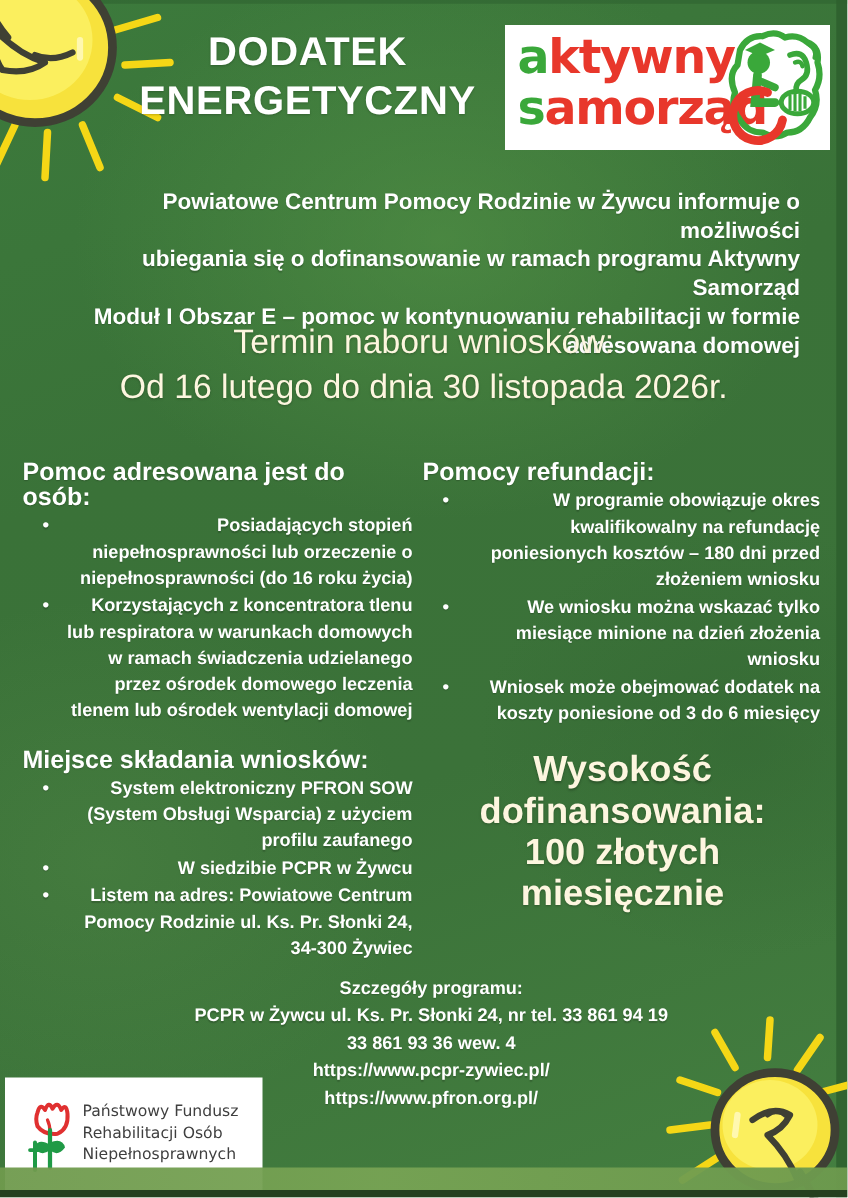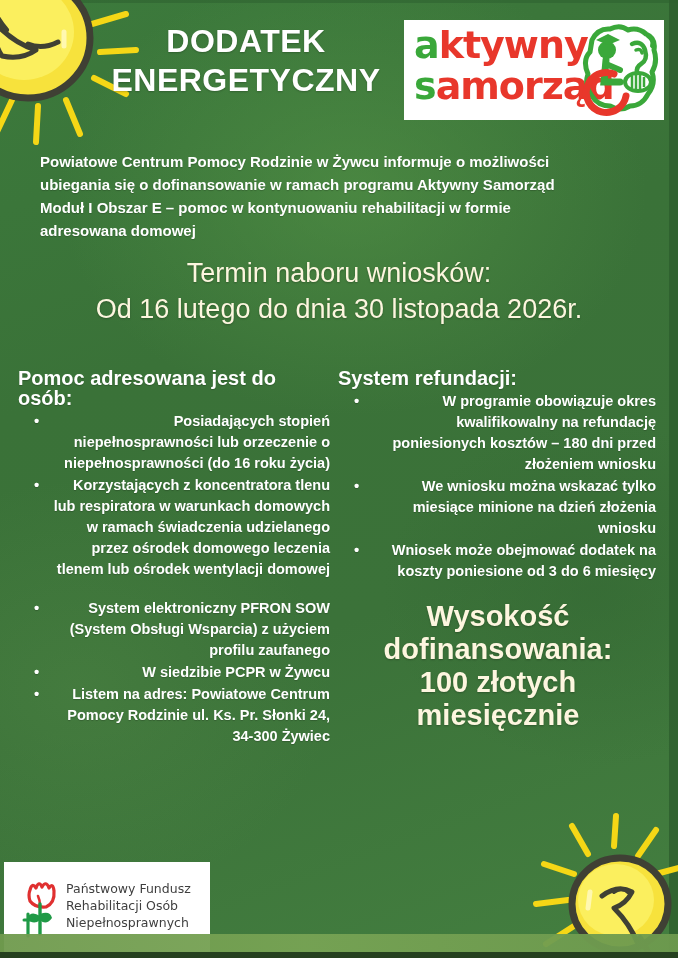--- a/index.html
+++ b/index.html
@@ -102,24 +102,24 @@
     position: absolute;
     right: 2px; top: 2px;
     width: 86px; height: 96px;
   }
 
   
   .intro {
     position: absolute;
     left: 40px; top: 150px;
     width: 600px;
-    text-align: left;
-    color: #ffffff;
-    font-weight: bold;
-    font-size: 15px;
+    text-align: right;
+    color: #ffffff;
+    font-weight: bold;
+    font-size: 18px;
     line-height: 23px;
     text-shadow: 0 1px 1px rgba(0,0,0,0.2);
   }
 
   
   .deadline {
     position: absolute;
     left: 20px; top: 255px;
     width: 638px;
     text-align: center;
@@ -309,42 +309,50 @@
 
   <div class="col-left">
     <p class="sect-head">Pomoc adresowana jest do osób:</p>
     <ul class="bullets">
       <li>Posiadających stopień niepełnosprawności lub orzeczenie o niepełnosprawności (do 16 roku życia)</li>
       <li>Korzystających z koncentratora tlenu lub respiratora w warunkach domowych w ramach świadczenia udzielanego przez ośrodek domowego leczenia tlenem lub ośrodek wentylacji domowej</li>
     </ul>
   </div>
 
   <div class="col-right">
-    <p class="sect-head">System refundacji:</p>
+    <p class="sect-head">Pomocy refundacji:</p>
     <ul class="bullets">
       <li>W programie obowiązuje okres kwalifikowalny na refundację poniesionych kosztów – 180 dni przed złożeniem wniosku</li>
       <li>We wniosku można wskazać tylko miesiące minione na dzień złożenia wniosku</li>
       <li>Wniosek może obejmować dodatek na koszty poniesione od 3 do 6 miesięcy</li>
     </ul>
   </div>
 
   <div class="col-left-2">
+    <p class="sect-head">Miejsce składania wniosków:</p>
     <ul class="bullets">
       <li>System elektroniczny PFRON SOW (System Obsługi Wsparcia) z użyciem profilu zaufanego</li>
       <li>W siedzibie PCPR w Żywcu</li>
       <li>Listem na adres: Powiatowe Centrum Pomocy Rodzinie ul. Ks. Pr. Słonki 24, 34-300 Żywiec</li>
     </ul>
   </div>
 
   <div class="amount">
     <div>Wysokość</div>
     <div>dofinansowania:</div>
     <div>100 złotych miesięcznie</div>
   </div>
 
+  <div class="contact">
+    <div>Szczegóły programu:</div>
+    <div>PCPR w Żywcu ul. Ks. Pr. Słonki 24, nr tel. 33 861 94 19</div>
+    <div>33 861 93 36 wew. 4</div>
+    <div>https://www.pcpr-zywiec.pl/</div>
+    <div>https://www.pfron.org.pl/</div>
+  </div>
 
   <div class="pfron">
     <svg class="pfron-mark" viewBox="0 0 48 64">
       <path d="M12 16 q2 -8 6 -2 q3 -8 6 -1 q4 -7 7 1 q4 -6 5 3 q1 12 -8 16 q-11 1 -16 -6 q-2 -6 0 -11 z" fill="none" stroke="#e03030" stroke-width="3.2" stroke-linejoin="round" stroke-linecap="round"></path>
       <path d="M22 32 q0 -6 -2 -10" fill="none" stroke="#e03030" stroke-width="2.6" stroke-linecap="round"></path>
       <path d="M22 30 L22 60" fill="none" stroke="#1f9a46" stroke-width="3.4" stroke-linecap="round"></path>
       <path d="M22 40 q10 -4 12 4 q-6 8 -12 2 z" fill="#1f9a46"></path>
       <path d="M22 42 q-9 -6 -13 2 q6 8 13 2 z" fill="#1f9a46"></path>
       <path d="M10 40 L10 62" fill="none" stroke="#1f9a46" stroke-width="3.2" stroke-linecap="round"></path>
       <path d="M6 46 L16 46" fill="none" stroke="#1f9a46" stroke-width="3" stroke-linecap="round"></path>

